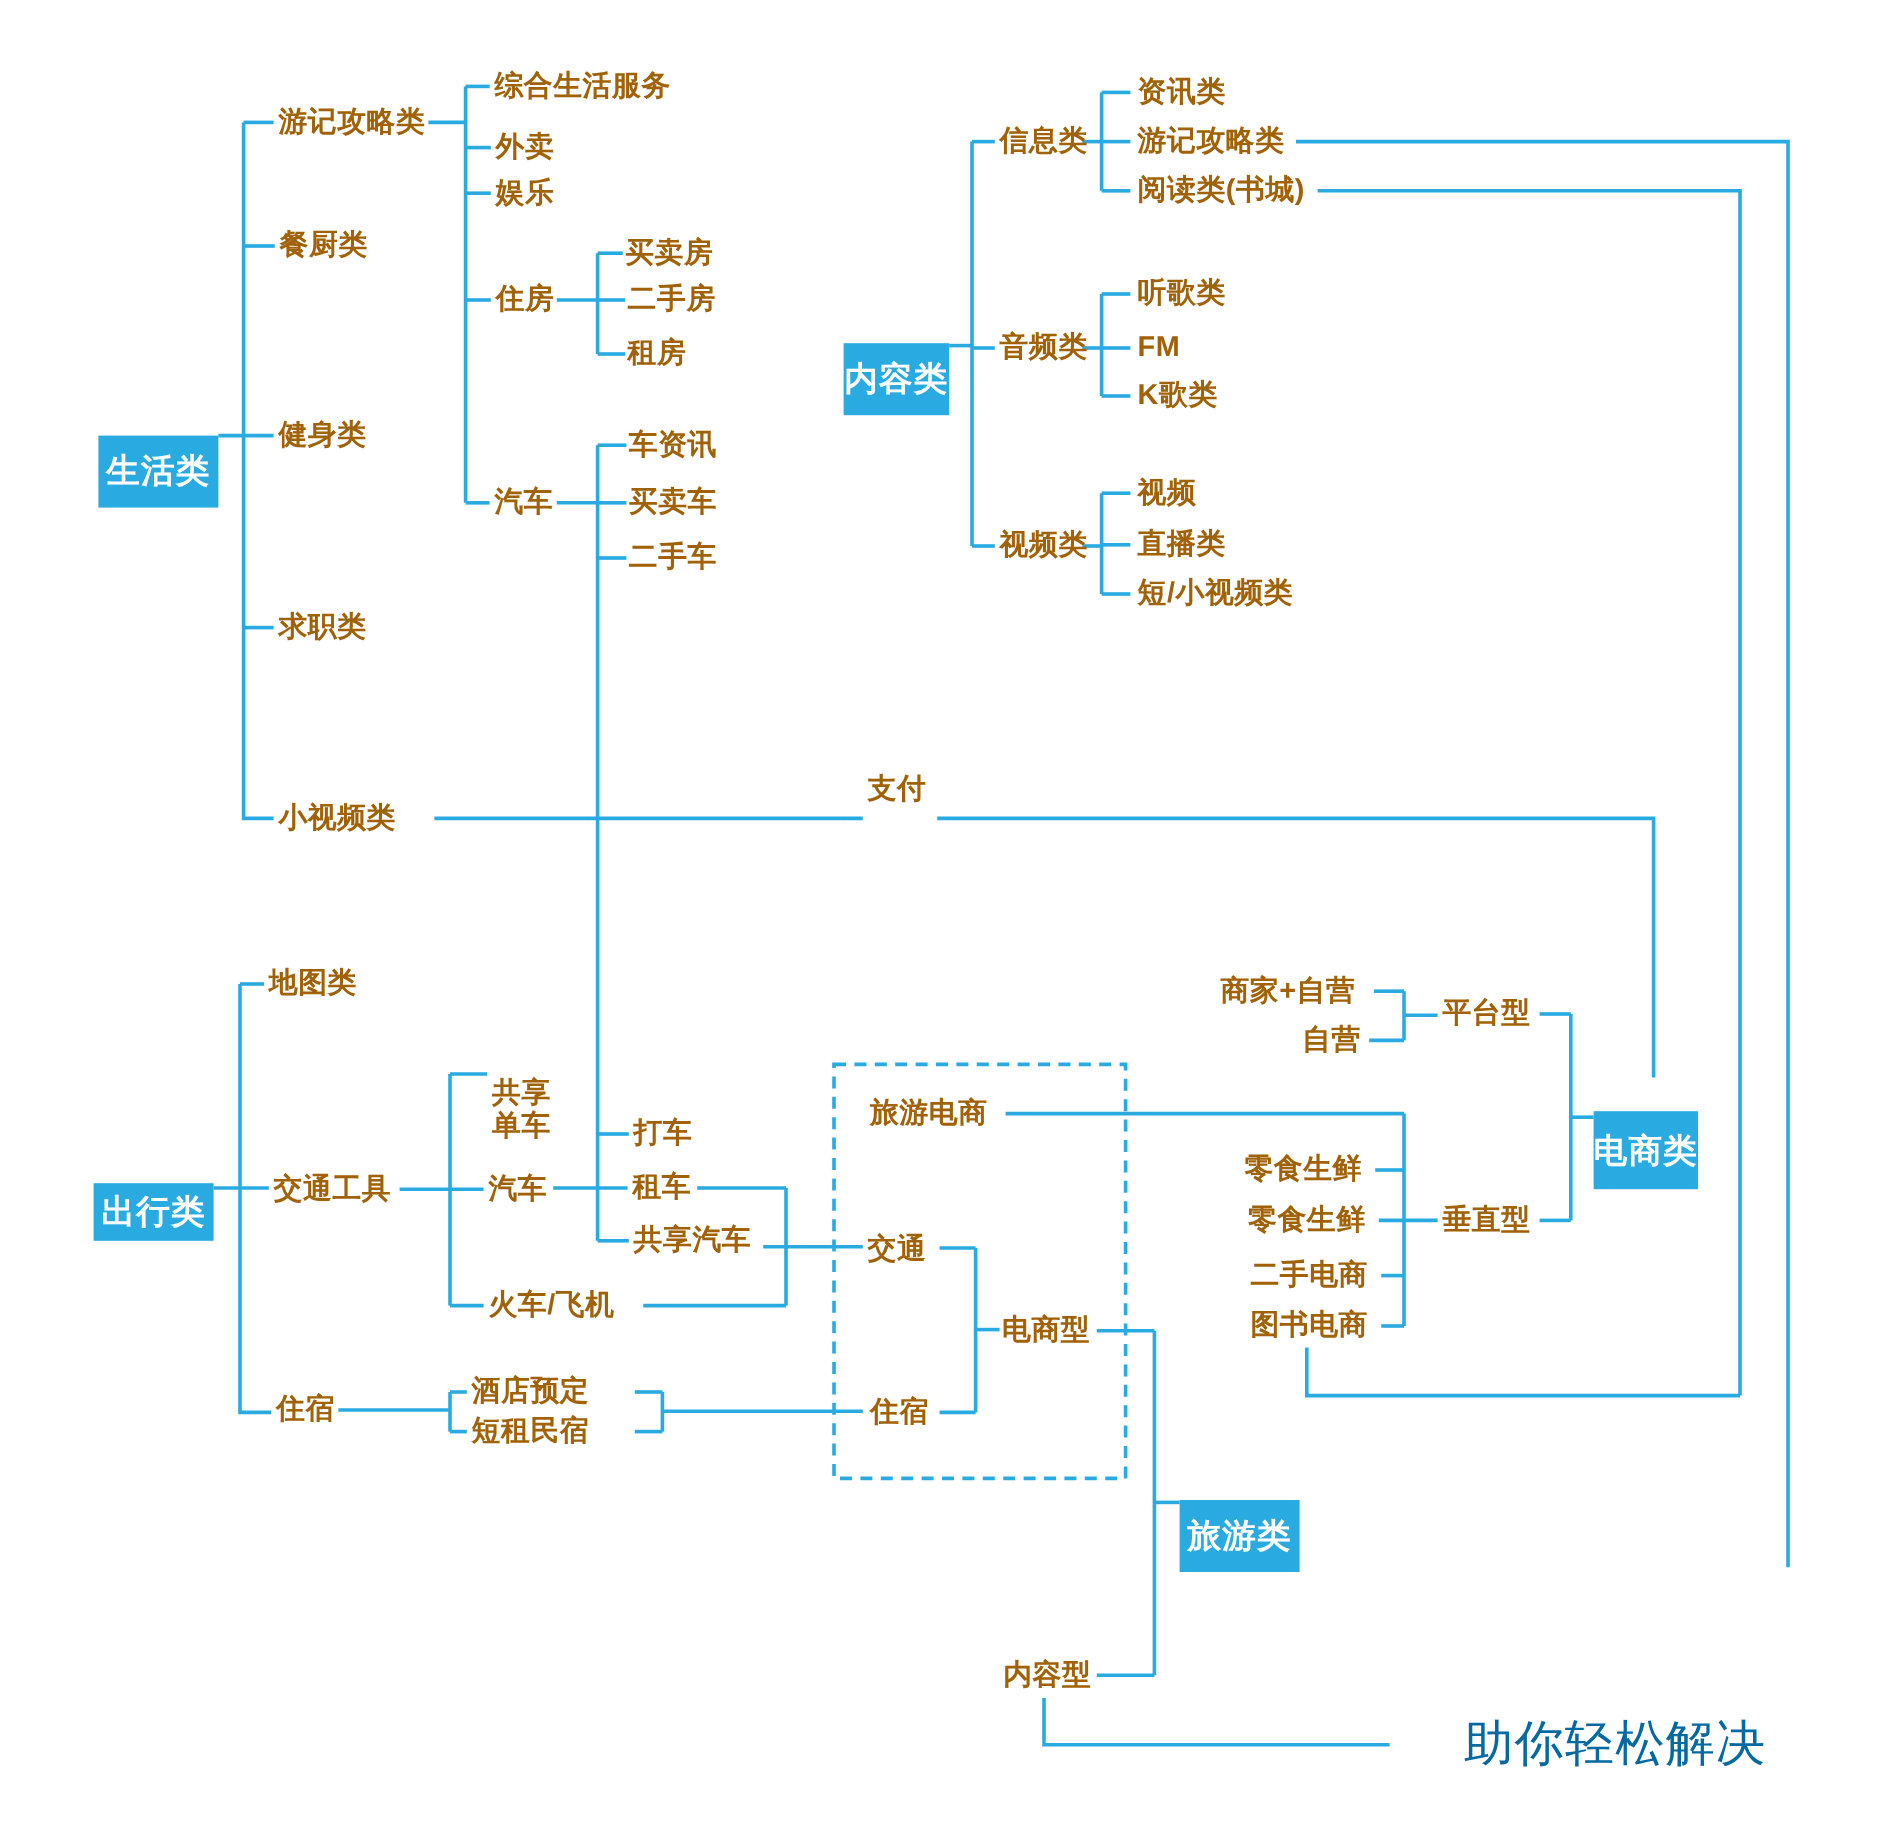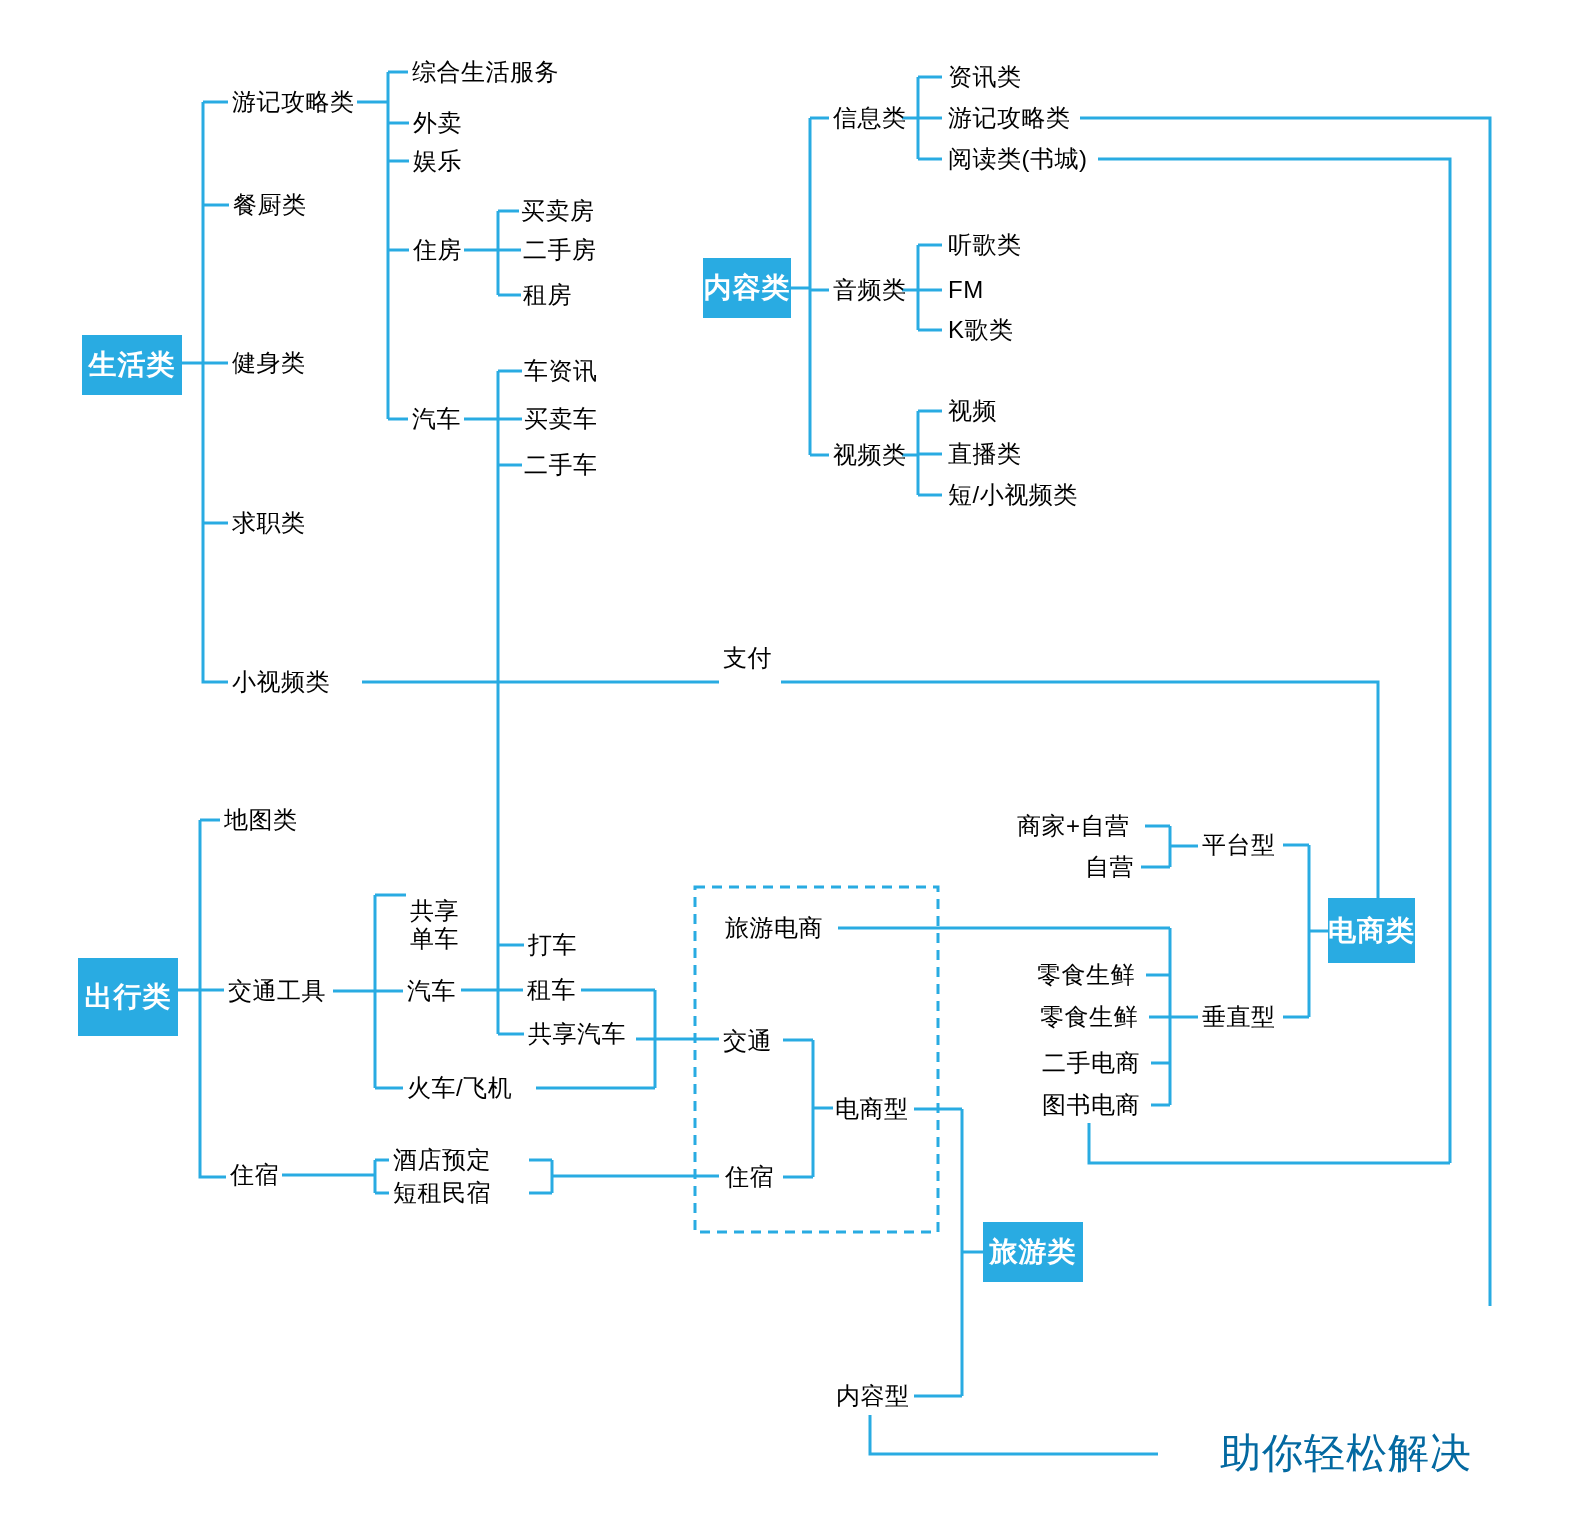--- a/index.html
+++ b/index.html
@@ -4,26 +4,26 @@
 <style>
   html,body{margin:0;padding:0;background:#ffffff;}
   #canvas{
     position:relative;width:1572px;height:1522px;background:#ffffff;overflow:hidden;
     font-family:"Liberation Sans","DejaVu Sans",sans-serif;
   }
   svg.wires{position:absolute;left:0;top:0;}
   svg.wires path{fill:none;stroke:#29abe2;stroke-width:3;}
   svg.wires rect.dashed-box{fill:none;stroke:#29abe2;stroke-width:3;stroke-dasharray:10 7;}
   .lbl{
-    position:absolute;color:#000000;font-size:24px;font-weight:normal;
+    position:absolute;color:#a16207;font-size:24px;font-weight:bold;
     white-space:pre;line-height:28px;letter-spacing:0.5px;
   }
   .cat{
     position:absolute;background:#29abe2;color:#ffffff;font-size:28px;font-weight:bold;
-    display:flex;align-items:center;justify-content:center;letter-spacing:1px;
+    display:flex;align-items:center;justify-content:center;letter-spacing:1px;margin-top:28px;
   }
   .logo-title{
     position:absolute;left:1203px;top:1338px;color:#2dc22d;
     font-size:70px;font-weight:bold;letter-spacing:1px;white-space:nowrap;
   }
   .logo-tagline{
     position:absolute;left:1220px;top:1426px;color:#0369a1;
     font-size:41px;letter-spacing:1px;white-space:nowrap;
   }
 </style>
@@ -130,21 +130,21 @@
     <path d="M1170 928 V1105"></path>
     <path d="M1146 975 H1170"></path>
     <path d="M1149 1017 H1198"></path>
     <path d="M1151 1063 H1170"></path>
     <path d="M1151 1105 H1170"></path>
     <path d="M1089 1123 V1163 H1450"></path>
   </svg>
 
   <div class="cat" style="left:82px;top:335px;width:100px;height:60px">生活类</div>
   <div class="cat" style="left:703px;top:258px;width:88px;height:60px">内容类</div>
-  <div class="cat" style="left:78px;top:958px;width:100px;height:78px">出行类</div>
+  <div class="cat" style="left:78px;top:958px;width:100px;height:48px">出行类</div>
   <div class="cat" style="left:1328px;top:898px;width:87px;height:65px">电商类</div>
   <div class="cat" style="left:983px;top:1222px;width:100px;height:60px">旅游类</div>
 
   <div class="lbl" style="left:232px;top:88px">游记攻略类</div>
   <div class="lbl" style="left:233px;top:191px">餐厨类</div>
   <div class="lbl" style="left:232px;top:349px">健身类</div>
   <div class="lbl" style="left:232px;top:509px">求职类</div>
   <div class="lbl" style="left:232px;top:668px">小视频类</div>
   <div class="lbl" style="left:412px;top:58px">综合生活服务</div>
   <div class="lbl" style="left:413px;top:109px">外卖</div>

